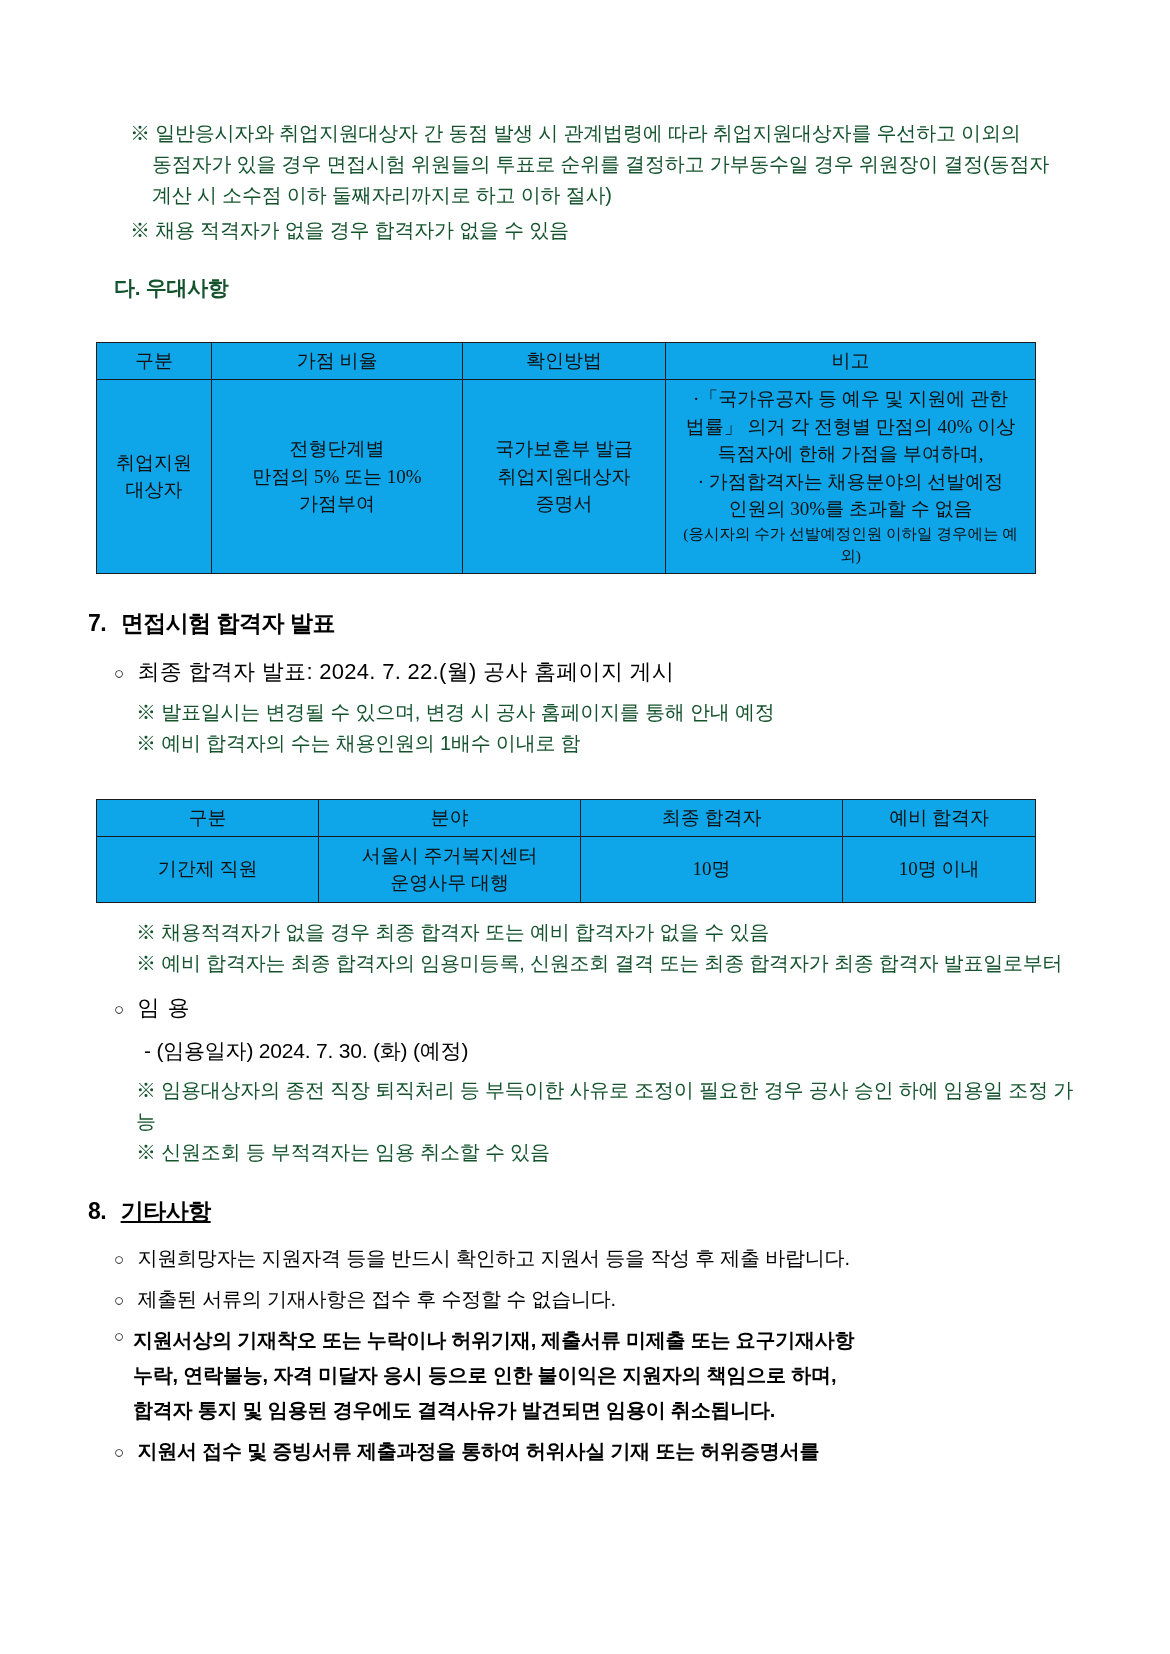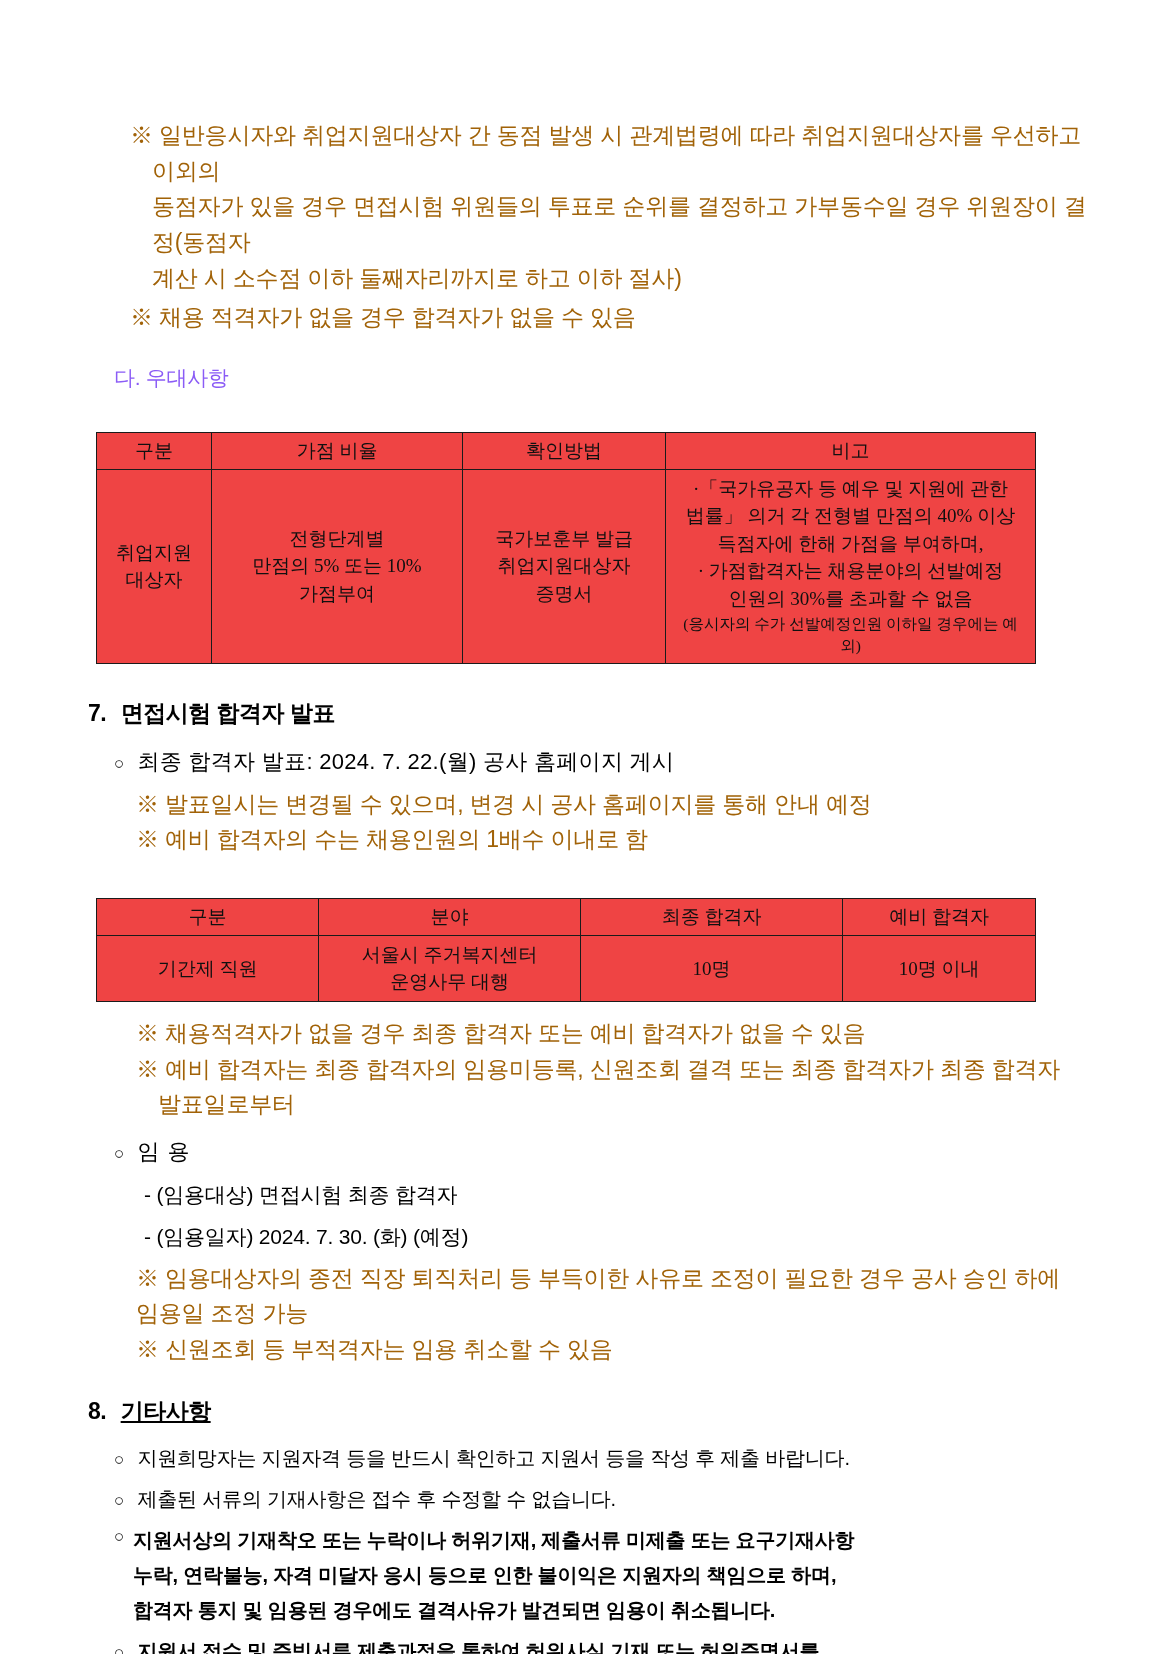--- a/index.html
+++ b/index.html
@@ -25,62 +25,62 @@
   }
   .content {
     position: absolute;
     left: 88px;
     top: 118px;
     width: 1000px;
   }
 
   
   .note {
-    font-size: 23px;
+    font-size: 20px;
     line-height: 1.55;
-    color: #a16207;
+    color: #14532d;
     letter-spacing: -0.2px;
   }
   .note-indent {
     padding-left: 22px;
     text-indent: -22px;
   }
   .note-cont {
     padding-left: 22px;
   }
 
   .sec-head {
     font-size: 23px;
     font-weight: bold;
     letter-spacing: -0.5px;
     color: #000;
   }
   .sub-head {
     font-size: 21px;
-    font-weight: normal;
+    font-weight: bold;
     letter-spacing: -0.3px;
-    color: #8b5cf6;
+    color: #14532d;
   }
   .bullet-line {
     font-size: 20px;
     letter-spacing: -0.2px;
     color: #000;
   }
 
   .circle-mark {
     display: inline-block;
     width: 19px;
     font-size: 17px;
   }
 
   
   table.doc-table {
     border-collapse: collapse;
     font-family: "Liberation Serif", serif;
-    background: #ef4444;
+    background: #0ea5e9;
     margin-top: 40px;
   }
   table.doc-table th,
   table.doc-table td {
     border: 1px solid #1b1b1b;
     padding: 5px 8px;
     text-align: center;
     vertical-align: middle;
     font-weight: normal;
     color: #101010;
@@ -198,23 +198,20 @@
     <div class="mt14 ml48">
       <div class="note note-indent">※ 채용적격자가 없을 경우 최종 합격자 또는 예비 합격자가 없을 수 있음</div>
       <div class="note note-indent">※ 예비 합격자는 최종 합격자의 임용미등록, 신원조회 결격 또는 최종 합격자가 최종 합격자 발표일로부터</div>
     </div>
 
     <div class="mt14 ml38">
       <span class="circle-mark">○</span>
       <span class="bullet-line" style="font-size:22px; letter-spacing:1px;">임      용</span>
     </div>
 
-    <div class="mt14 ml56">
-      <span class="bullet-line" style="font-size:21px;">- (임용대상) 면접시험 최종 합격자</span>
-    </div>
 
     <div class="mt14 ml56">
       <span class="bullet-line" style="font-size:21px;">- (임용일자) 2024. 7. 30. (화) (예정)</span>
     </div>
 
     <div class="mt10 ml48">
       <div class="note">※ 임용대상자의 종전 직장 퇴직처리 등 부득이한 사유로 조정이 필요한 경우 공사 승인 하에 임용일 조정 가능</div>
       <div class="note">※ 신원조회 등 부적격자는 임용 취소할 수 있음</div>
     </div>
 

